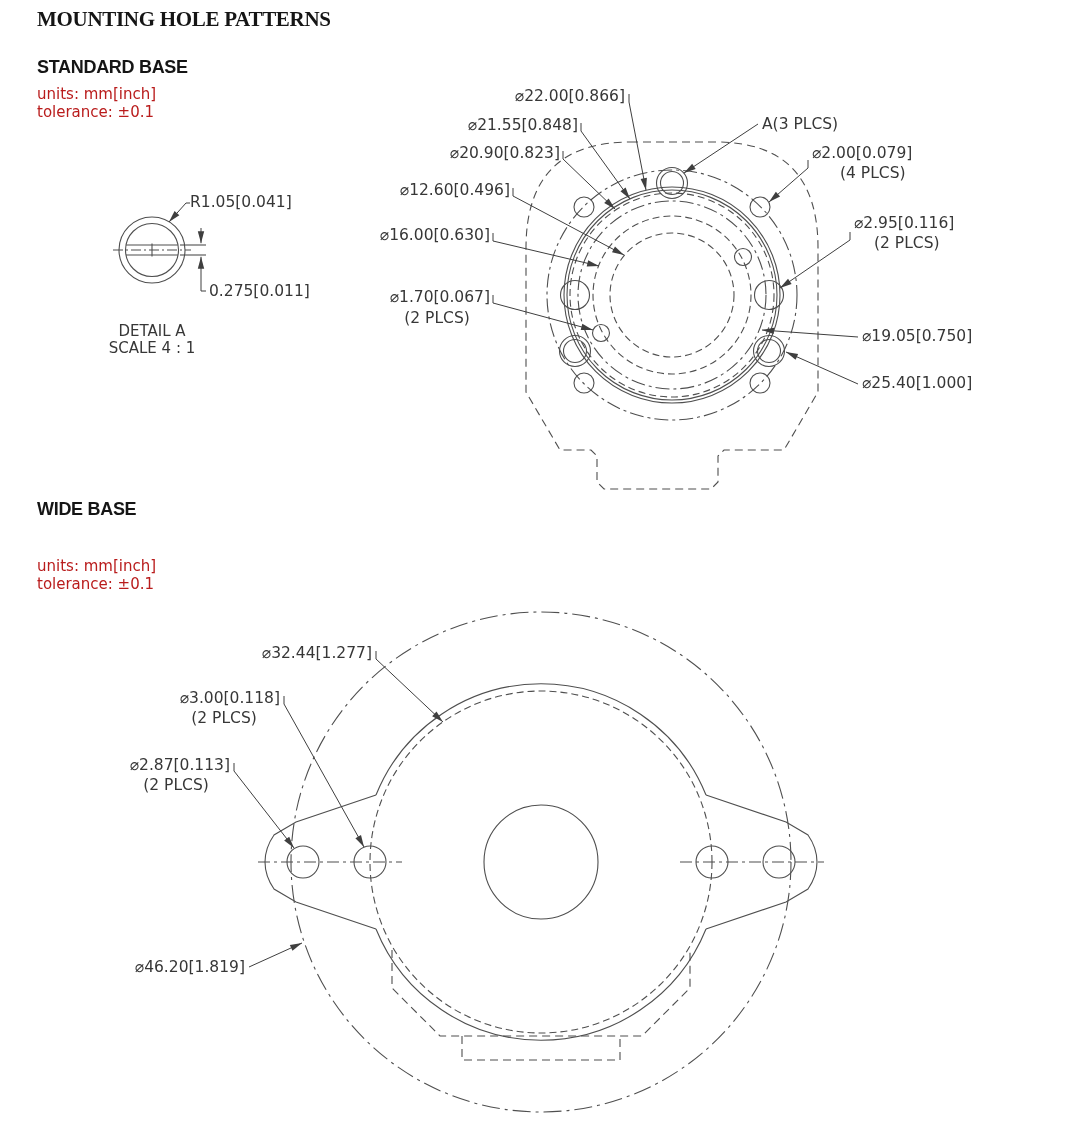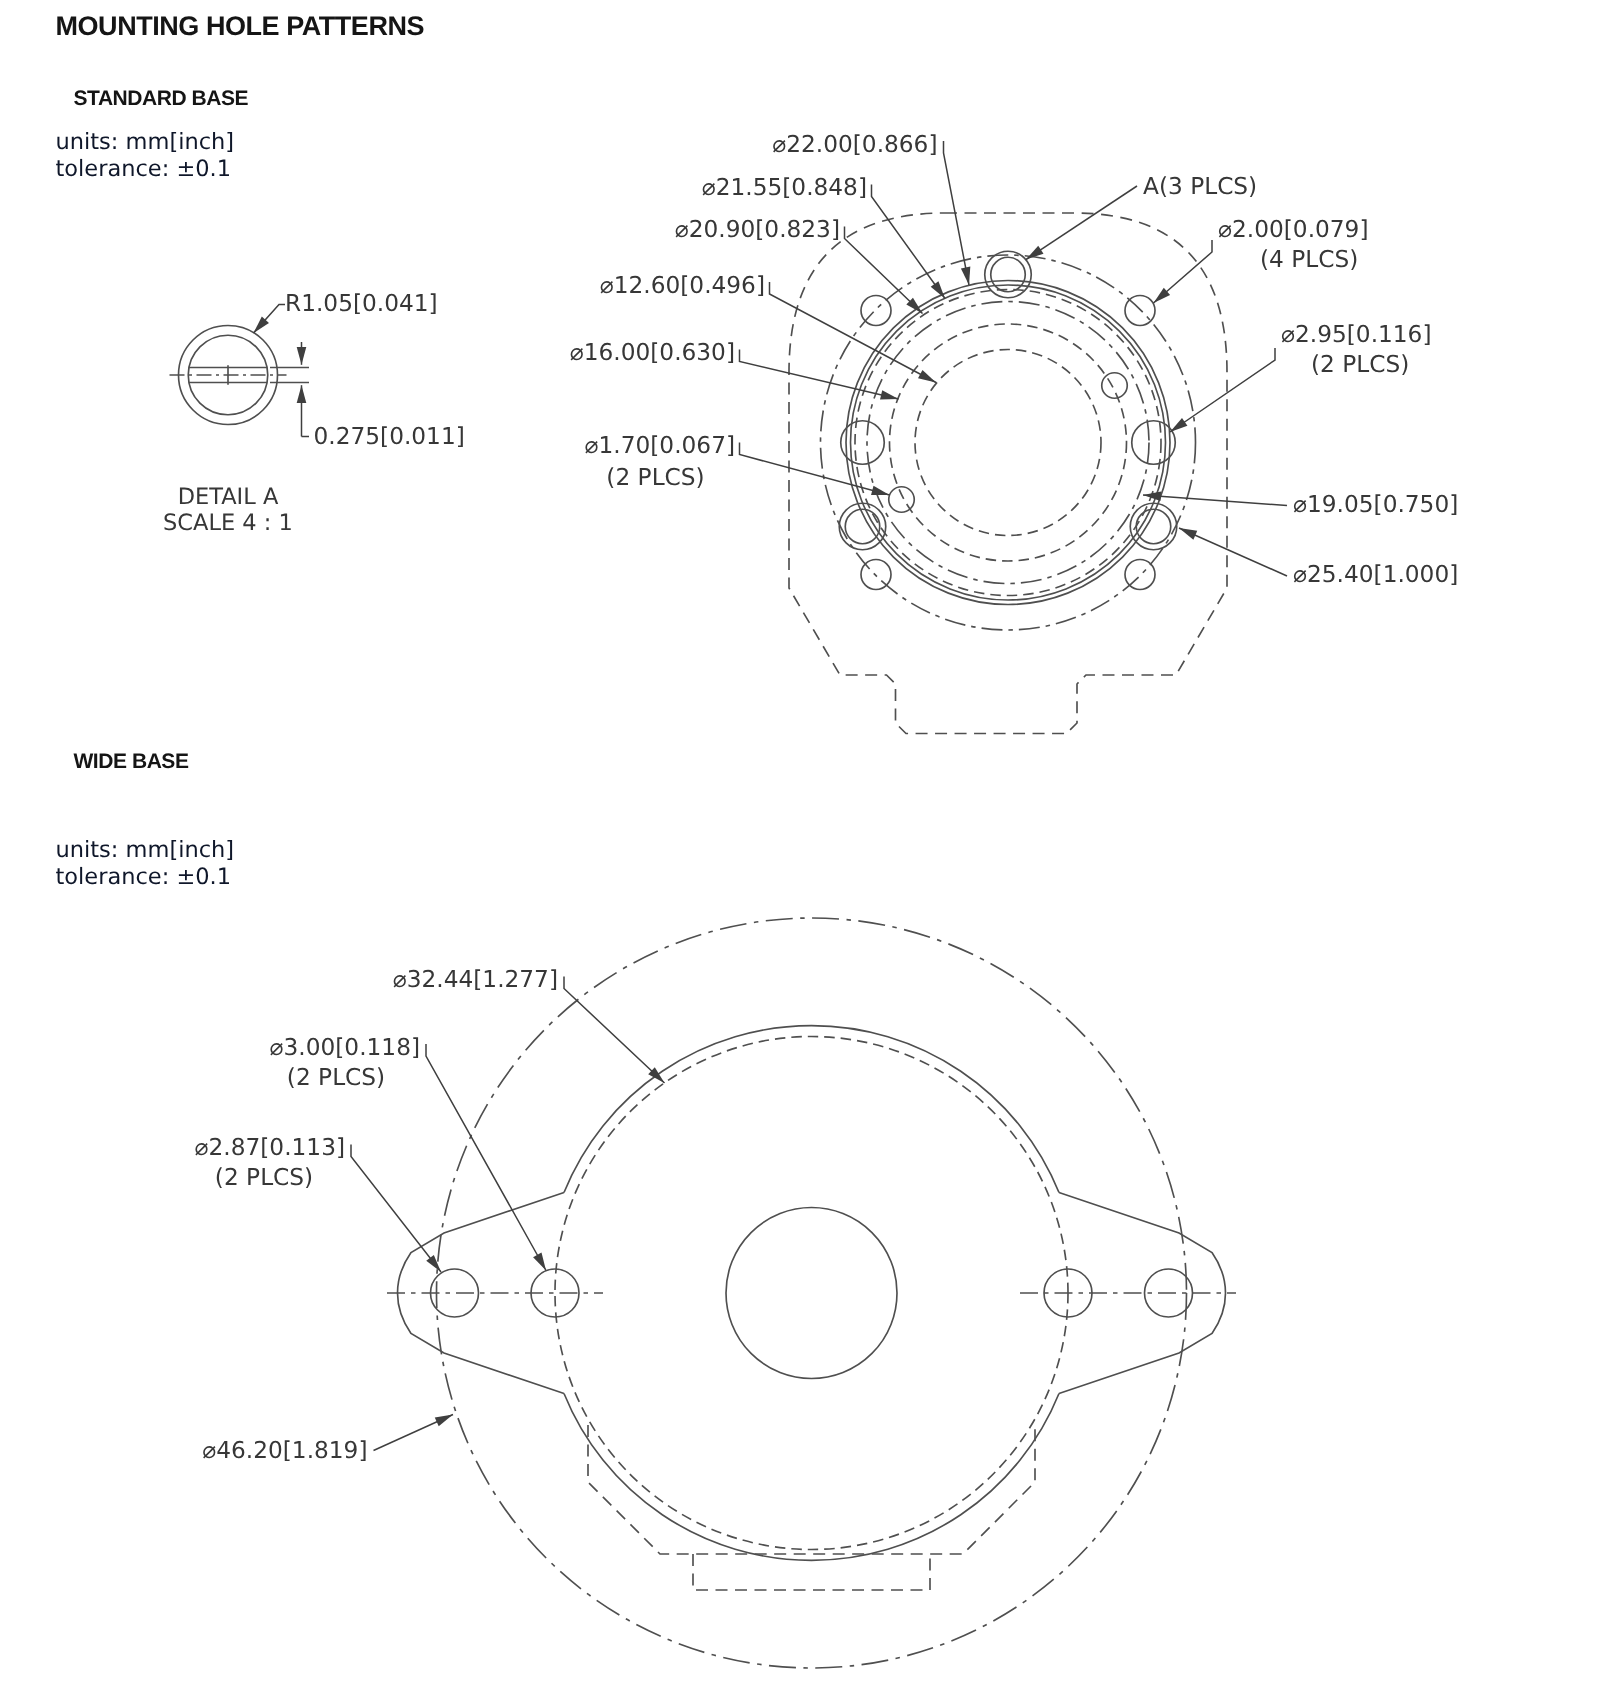--- a/index.html
+++ b/index.html
@@ -1,23 +1,23 @@
 <!DOCTYPE html>
 <html><head>
 <meta charset="utf-8">
 <title>Mounting Hole Patterns</title>
 <style>
   html,body{margin:0;padding:0;background:#ffffff;}
   .page{position:relative;width:1078px;height:1126px;background:#fff;overflow:hidden;
         font-family:"DejaVu Sans",sans-serif;}
   .heading{position:absolute;margin:0;font-family:"Liberation Sans",sans-serif;
            font-weight:bold;color:#151515;letter-spacing:-0.3px;}
-  .h-main{font-size:18px;}
-  .h-sect{font-size:14px;margin-left:12px;}
-  .meta{position:absolute;font-size:15px;color:#0f172a;line-height:17.5px;
+  .h-main{font-size:21px;font-family:Liberation Serif, serif;}
+  .h-sect{font-size:18px;}
+  .meta{position:absolute;font-size:15px;color:#b91c1c;line-height:17.5px;
         font-family:"DejaVu Sans",sans-serif;}
   svg.drawing{position:absolute;left:0;top:0;}
   svg.drawing text{font-family:"DejaVu Sans",sans-serif;font-size:15.5px;fill:#373737;stroke:none;}
   svg.drawing text.small{font-size:15px;}
 </style>
 </head>
 <body>
 
 <div class="page">
 

